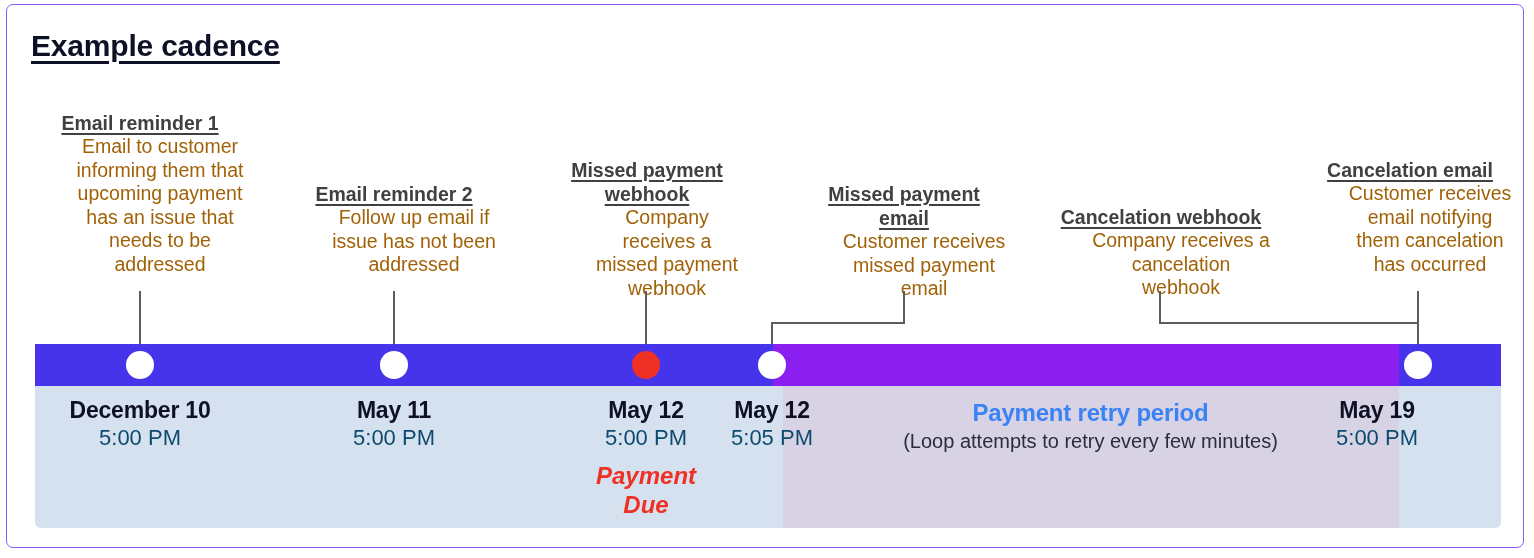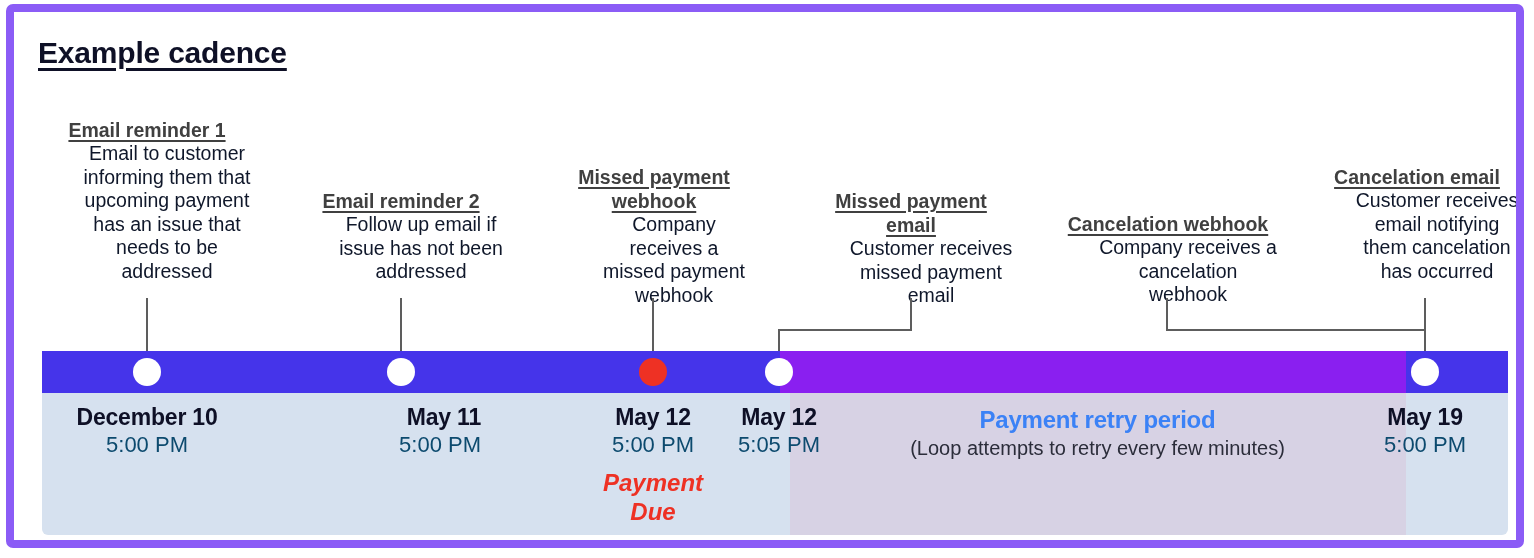--- a/index.html
+++ b/index.html
@@ -13,21 +13,21 @@
     font-family: "Liberation Sans", sans-serif;
     -webkit-font-smoothing: antialiased;
   }
 
   #frame {
     position: absolute;
     left: 6px;
     top: 4px;
     width: 1518px;
     height: 544px;
-    border: 8px solid #8b5cf6;
+    border: 1px solid #8b5cf6;
     border-radius: 7px;
     box-sizing: border-box;
     background: #ffffff;
     overflow: hidden;
   }
 
   #title {
     position: absolute;
     left: 24px;
     top: 24px;
@@ -53,21 +53,21 @@
     display: block;
     font-weight: bold;
     color: #404040;
     text-decoration: underline;
     text-underline-offset: 3px;
     text-decoration-thickness: 2px;
     line-height: 24px;
   }
   .event .body {
     display: block;
-    color: #0f172a;
+    color: #a16207;
     margin-left: 40px;
   }
 
   
   .connector {
     position: absolute;
     background: #5d5d5d;
   }
   .conn-v { width: 2px; }
   .conn-h { height: 2px; }
@@ -227,36 +227,36 @@
   <div id="panel">
     <div class="panel-seg" style="left:0px; width:748px; background:#d6e1ef;"></div>
     <div class="panel-seg" style="left:748px; width:616px; background:#d7d2e4;"></div>
     <div class="panel-seg" style="left:1364px; width:102px; background:#d6e1ef;"></div>
 
     <div class="stamp" style="left:25px; width:160px;">
       <span class="d">December 10</span>
       <span class="t">5:00 PM</span>
     </div>
 
-    <div class="stamp" style="left:279px; width:160px;text-align:right;">
+    <div class="stamp" style="left:279px; width:160px;">
       <span class="d">May 11</span>
       <span class="t">5:00 PM</span>
     </div>
 
     <div class="stamp" style="left:531px; width:160px;">
       <span class="d">May 12</span>
       <span class="t">5:00 PM</span>
     </div>
 
     <div class="stamp" style="left:657px; width:160px;">
       <span class="d">May 12</span>
       <span class="t">5:05 PM</span>
     </div>
 
-    <div class="stamp" style="left:1303px; width:160px;">
+    <div class="stamp" style="left:1262px; width:160px;">
       <span class="d">May 19</span>
       <span class="t">5:00 PM</span>
     </div>
 
     <div id="payment-due" style="left:561px; width:100px;">Payment Due</div>
 
     <div id="retry" style="left:791px; width:529px;">
       <span class="rt">Payment retry period</span>
       <span class="rs">(Loop attempts to retry every few minutes)</span>
     </div>

